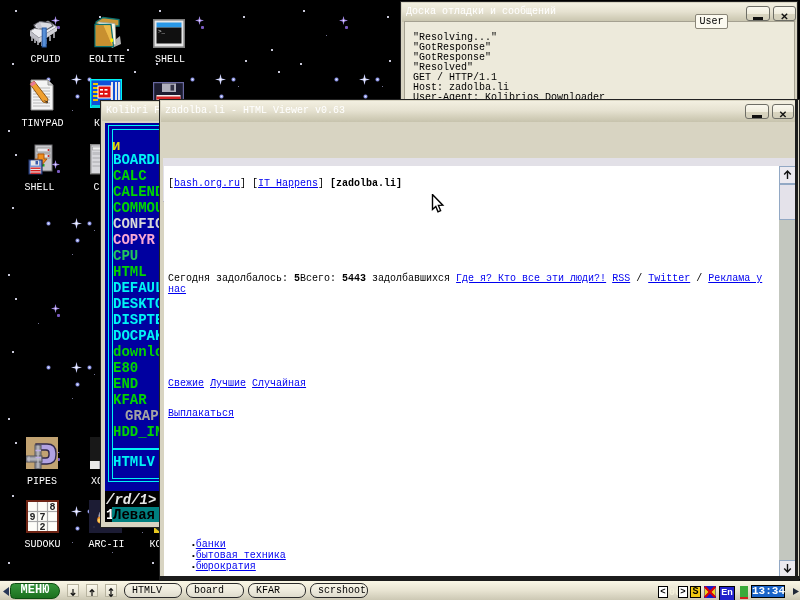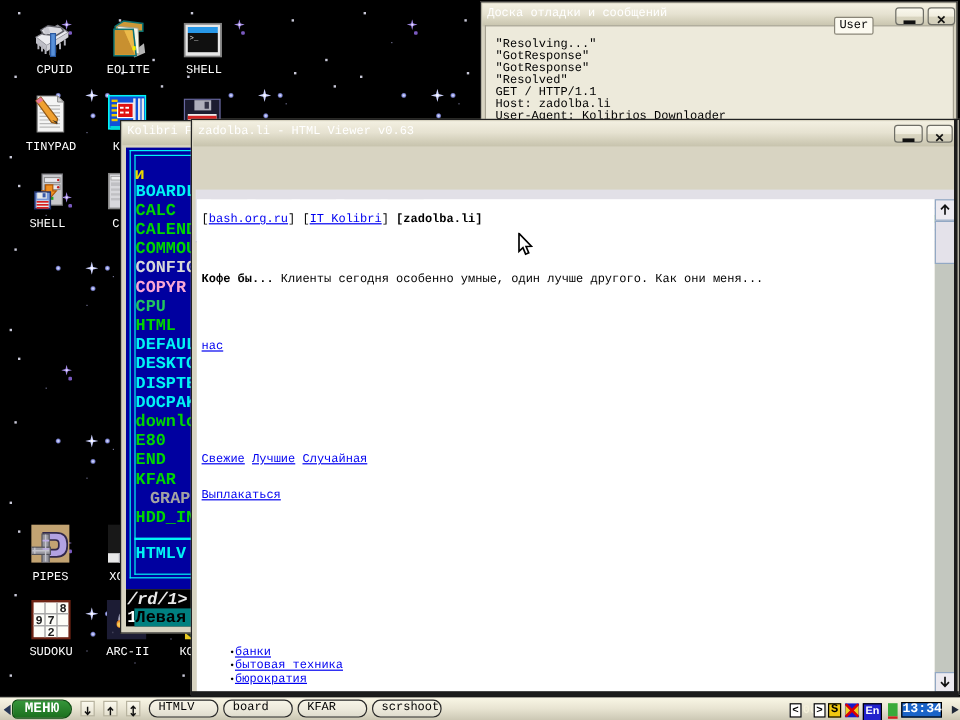--- a/index.html
+++ b/index.html
@@ -397,22 +397,22 @@
       <div class="abs" style="left:209px;top:15px;width:376px;height:19px;background:#fff;border:1px solid #90a6be;font:10px/17px 'Liberation Mono',monospace;color:#000;padding-left:1px;">http://zadolba.li<span style="font-weight:bold">|</span></div>
       <div class="abs" style="left:586px;top:15px;width:19px;height:19px;background:linear-gradient(#f2f0f5,#e2e0e8);border:1px solid #88a4c4;"><svg width="17" height="17" viewBox="0 0 17 17">
           <circle cx="7" cy="6.5" r="3.6" fill="#ddeef0" stroke="#607080" stroke-width="1.6"></circle>
           <line x1="9.8" y1="9.3" x2="13.5" y2="13" stroke="#a07048" stroke-width="2"></line>
         </svg></div>
       <div class="abs" style="left:605px;top:15px;width:20px;height:19px;background:linear-gradient(#f2f0f5,#e2e0e8);border:1px solid #88a4c4;border-radius:0 5px 5px 0;"><svg width="18" height="17" viewBox="0 0 18 17">
           <path d="M5 2.5 L13.5 8.5 L5 14.5 Z" fill="#78c838" stroke="#4a9018" stroke-width="1"></path>
         </svg></div>
     </div>
   <div class="abs" id="content" style="left:4px;top:66px;width:615px;height:411px;background:#fff;">
-      <div class="bt" style="left:4px;top:13px">[<a>bash.org.ru</a>] [<a>IT Kolibri</a>] <b>[zadolba.li]</b></div>
-      <div class="bt" style="left:4px;top:63px"><b>Кофе бы...</b> Клиенты сегодня особенно умные, один лучше другого. Как они меня...</div>
+      <div class="bt" style="left:4px;top:13px">[<a>bash.org.ru</a>] [<a>IT Happens</a>] <b>[zadolba.li]</b></div>
+      <div class="bt" style="left:4px;top:108px">Сегодня задолбалось: <b>5</b>Всего: <b>5443</b> задолбавшихся <a>Где я? Кто все эти люди?!</a> <a>RSS</a> / <a>Twitter</a> / <a>Реклама у</a></div>
       <div class="bt" style="left:4px;top:119px"><a>нас</a></div>
       <div class="bt" style="left:4px;top:213px"><a>Свежие</a> <a>Лучшие</a> <a>Случайная</a></div>
       <div class="bt" style="left:4px;top:243px"><a>Выплакаться</a></div>
       <div class="bt" style="left:27px;top:374px"><span style="font-size:8px">•</span><a>банки</a></div>
       <div class="bt" style="left:27px;top:385px"><span style="font-size:8px">•</span><a>бытовая техника</a></div>
       <div class="bt" style="left:27px;top:396px"><span style="font-size:8px">•</span><a>бюрократия</a></div>
     </div>
   <div class="abs" id="scroll" style="left:619px;top:66px;width:17px;height:411px;background:#c3c7bf;">
       <div class="abs" style="left:0;top:0;width:17px;height:18px;background:#eceaf0;border:1px solid #92a8c4;">
 <svg width="15" height="16">

